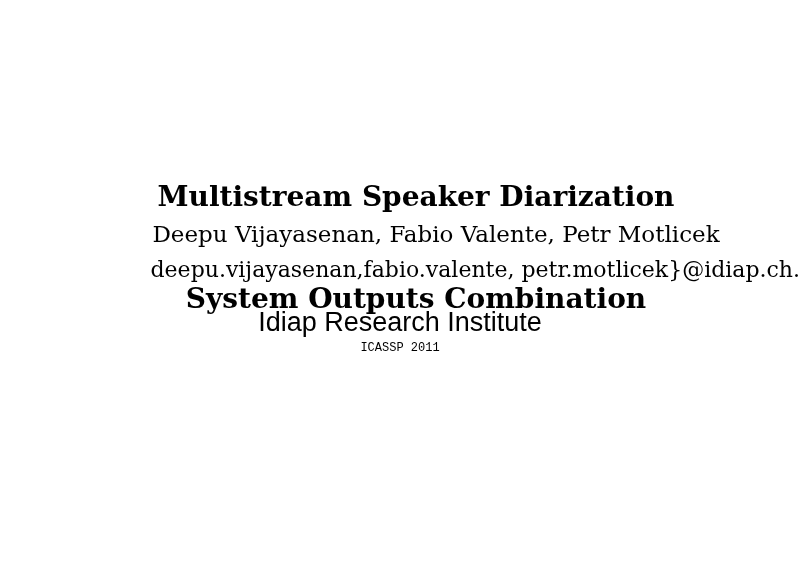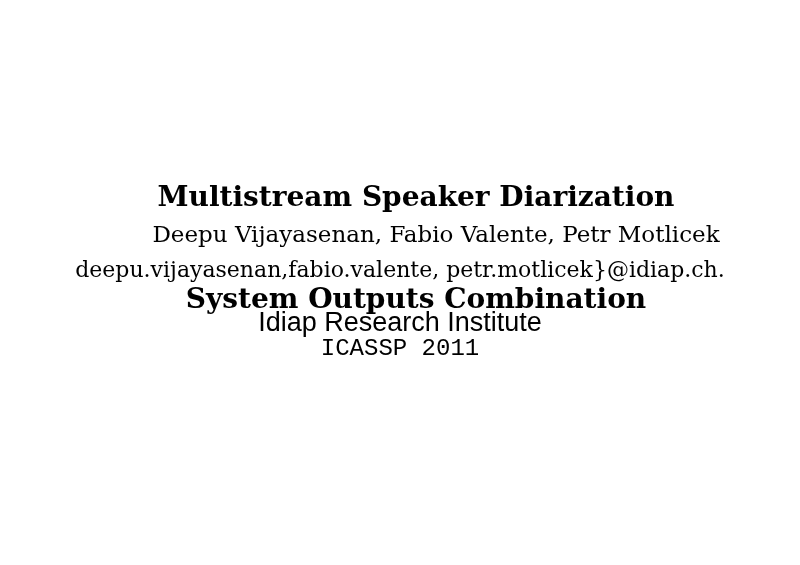--- a/index.html
+++ b/index.html
@@ -41,33 +41,34 @@
     font-size: 23px;
     line-height: 24px;
     margin-left: 36px;
   }
   .emails {
     top: 258px;
     font-family: "DejaVu Serif", "Liberation Serif", serif;
     font-weight: normal;
     font-size: 22px;
     line-height: 24px;
+    text-align: right;
   }
   .affiliation {
     top: 311px;
     font-family: Liberation Sans, sans-serif;
     font-weight: normal;
     font-size: 27px;
     line-height: 22px;
   }
   .conference {
     top: 338px;
     font-family: "Liberation Mono", "DejaVu Sans Mono", monospace;
     font-weight: normal;
-    font-size: 24px;
+    font-size: 12px;
     line-height: 21px;
   }
 </style>
 </head>
 <body>
 
 <div class="page">
 
   <h1 class="title centered">
     <span class="tl">Multistream Speaker Diarization</span>

